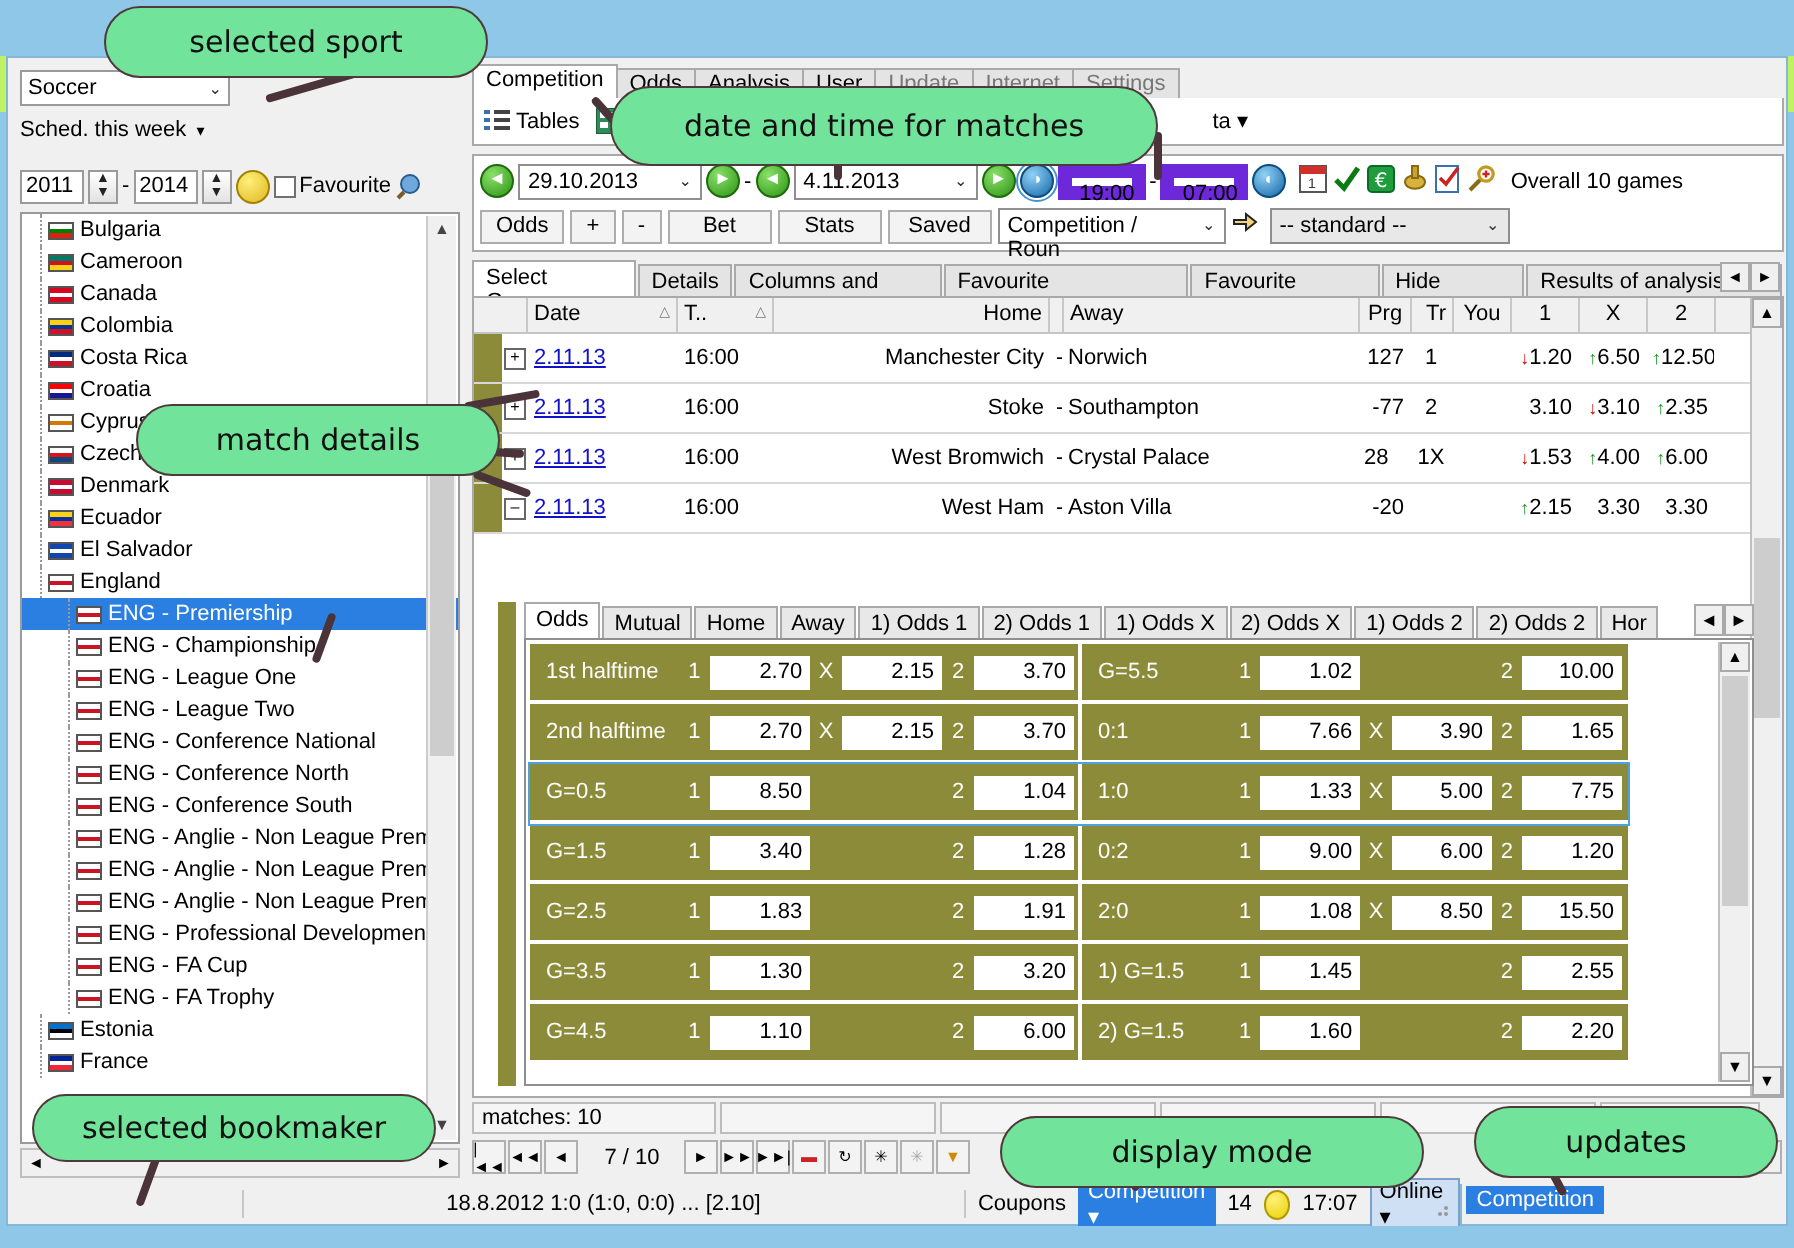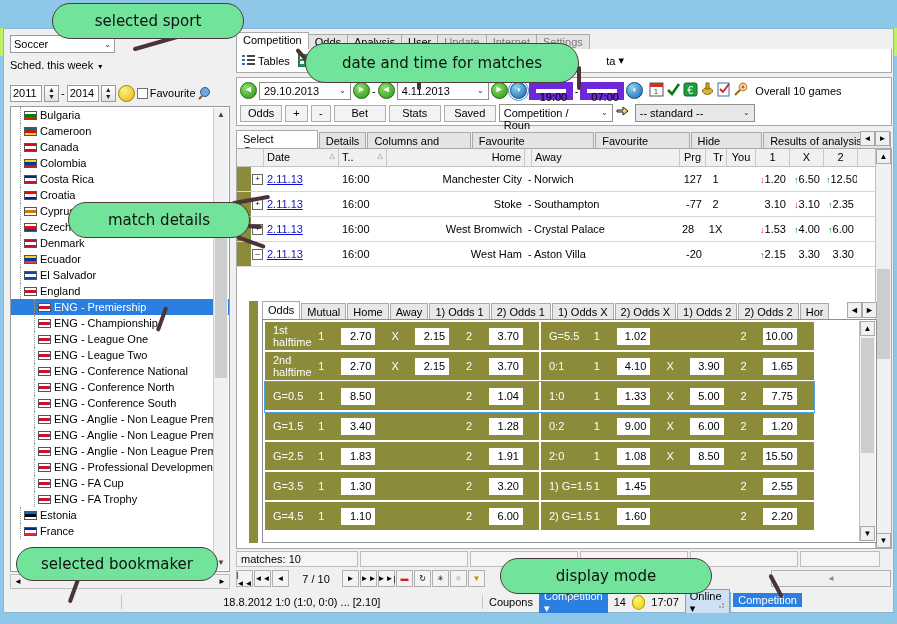--- a/index.html
+++ b/index.html
@@ -149,21 +149,21 @@
          border:1px solid #8f8f8f;box-sizing:border-box;}
   .otbl{position:absolute;left:2px;top:2px;width:549px;}
   .orow{display:flex;height:28px;align-items:center;background:#8b8b3a;color:#fff;
         border-bottom:2px solid #fff;}
   .orow.selrow{outline:1px solid #4aa3e0;}
   .ohalf{display:flex;align-items:center;width:274px;height:28px;padding-left:8px;box-sizing:border-box;}
   .ohalf.rt{border-left:2px solid #fff;}
   .olab{width:80px;font-size:11px;}
   .onum{width:14px;text-align:center;font-size:11px;}
   .oval{width:58px;height:17px;background:#fff;color:#000;font-size:11px;text-align:right;
-        padding:2px 4px 0 0;box-sizing:border-box;margin:0 16px;}
+        padding:2px 4px 0 0;box-sizing:border-box;margin:0 2px;}
   .oval.ghost{background:transparent;}
   .osb{position:absolute;right:1px;top:1px;width:15px;height:220px;background:#f0f0f0;border-left:1px solid #c0c0c0;}
   .osb .ar{width:15px;height:15px;border:1px solid #a9a9a9;background:#f0f0f0;box-sizing:border-box;
            font-size:8px;text-align:center;line-height:13px;}
   .osb .tr2{position:absolute;left:1px;top:17px;width:13px;height:115px;background:#cdcdcd;}
 
   
   .statrow{position:absolute;left:0;top:518px;width:656px;height:18px;display:flex;align-items:center;}
   .statcell{height:16px;border:1px solid #bdbdbd;background:#f5f5f5;box-sizing:border-box;
             font-size:11px;padding:1px 0 0 4px;margin-right:2px;}
@@ -718,21 +718,21 @@
                     <span class="onum">1</span>
                     <span class="oval">2.70</span>
                     <span class="onum">X</span>
                     <span class="oval">2.15</span>
                     <span class="onum">2</span>
                     <span class="oval">3.70</span>
                   </div>
                   <div class="ohalf rt">
                     <span class="olab">0:1</span>
                     <span class="onum">1</span>
-                    <span class="oval">4.10</span>
+                    <span class="oval">7.66</span>
                     <span class="onum">X</span>
                     <span class="oval">3.90</span>
                     <span class="onum">2</span>
                     <span class="oval">1.65</span>
                   </div>
                 </div>
                 <div class="orow selrow">
                   <div class="ohalf">
                     <span class="olab">G=0.5</span>
                     <span class="onum">1</span>
@@ -922,14 +922,15 @@
 
   <div class="ptr" style="left:160px;top:306px;width:4px;height:26px;transform:rotate(20deg);"></div>
 
   <div class="ptr" style="left:74px;top:566px;width:4px;height:38px;transform:rotate(20deg);"></div>
   <div class="callout" style="left:16px;top:547px;width:200px;height:32px;">selected bookmaker</div>
 
   <div class="ptr" style="left:571px;top:573px;width:4px;height:24px;transform:rotate(32deg);"></div>
   <div class="callout" style="left:500px;top:558px;width:210px;height:34px;">display mode</div>
 
   <div class="ptr" style="left:774px;top:573px;width:4px;height:26px;transform:rotate(-28deg);"></div>
+  <div class="callout" style="left:737px;top:553px;width:150px;height:34px;">updates</div>
 
 </div>
 
 </body></html>

